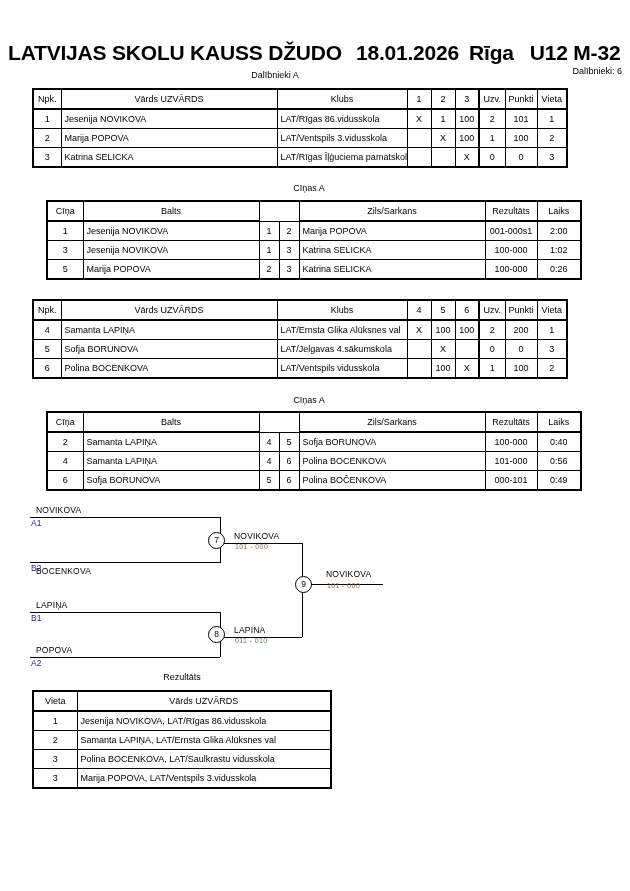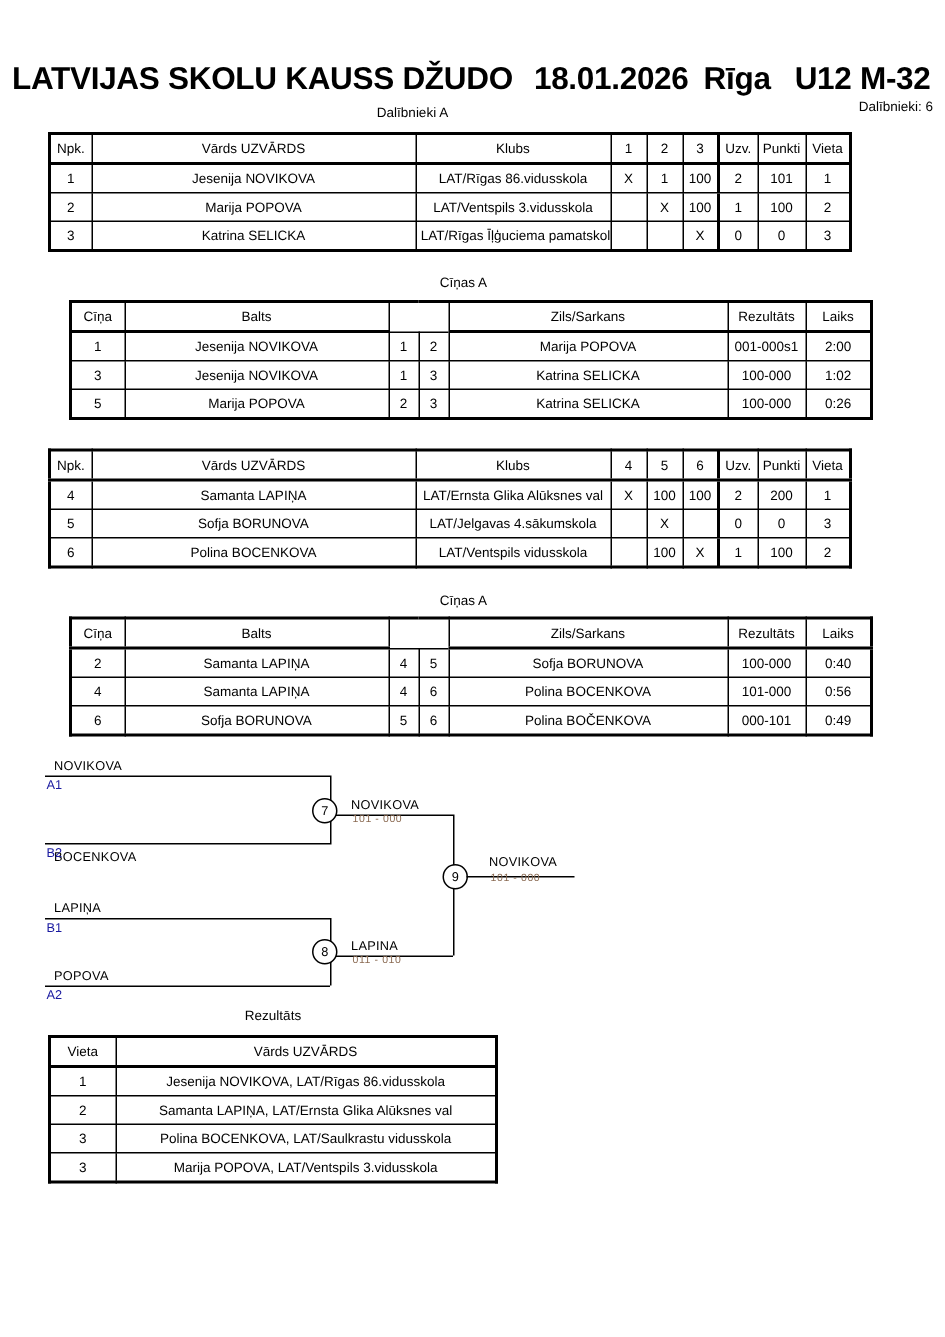--- a/index.html
+++ b/index.html
@@ -34,21 +34,21 @@
 
   
   table{border-collapse:collapse;table-layout:fixed;}
   .tbl{position:absolute;border:2px solid #000;background:#fff;}
   .tbl td,.tbl th{
     border:1px solid #000;font-size:9px;font-weight:normal;
     padding:0 3px;height:18px;overflow:hidden;white-space:nowrap;
   }
   .tbl thead td{border-bottom:2px solid #000;text-align:center;}
   .c{text-align:center;}
-  .l{text-align:center;}
+  .l{text-align:left;}
   .thickleft{border-left:2px solid #000 !important;}
   .nb{border:0 !important;}
 
   
   .pool{width:486px;}
   .pool col.c-no{width:28px;}
   .pool col.c-name{width:216px;}
   .pool col.c-club{width:130px;}
   .pool col.c-m{width:24px;}
   .pool col.c-w{width:26px;}

